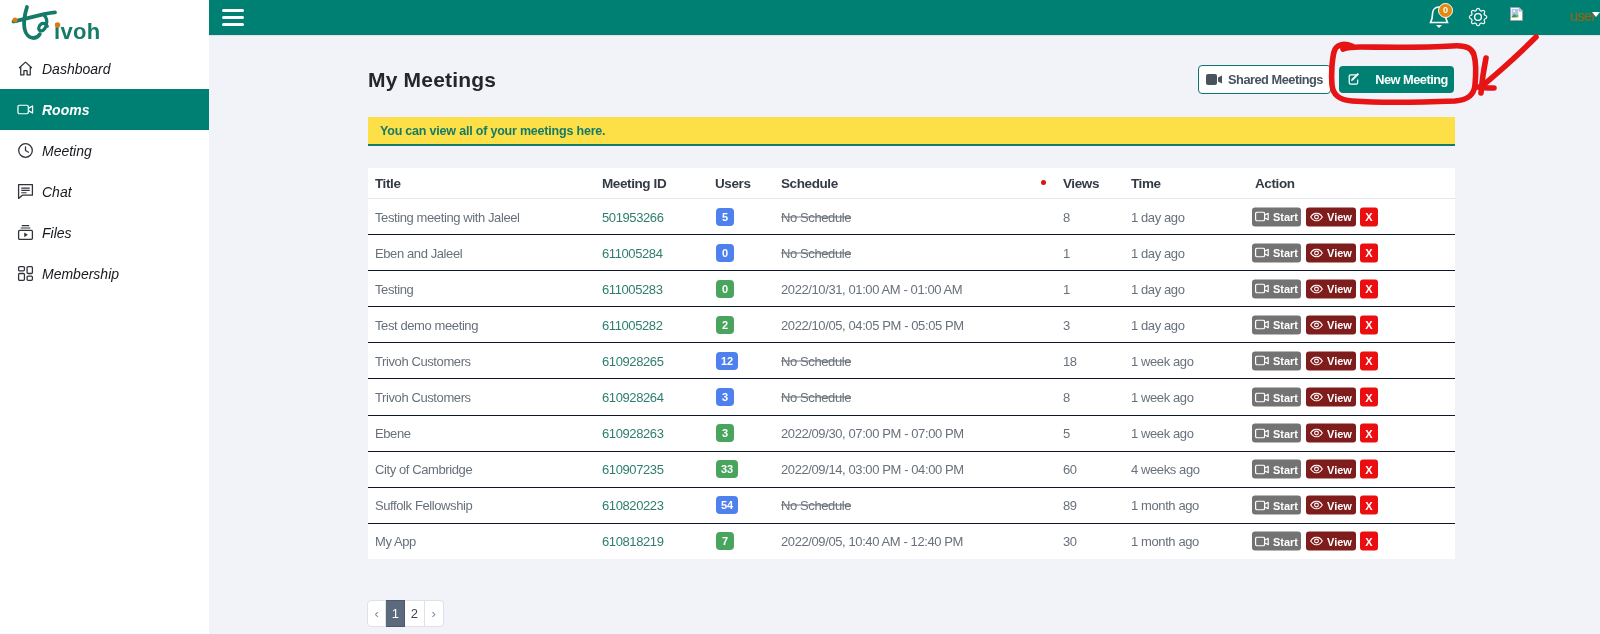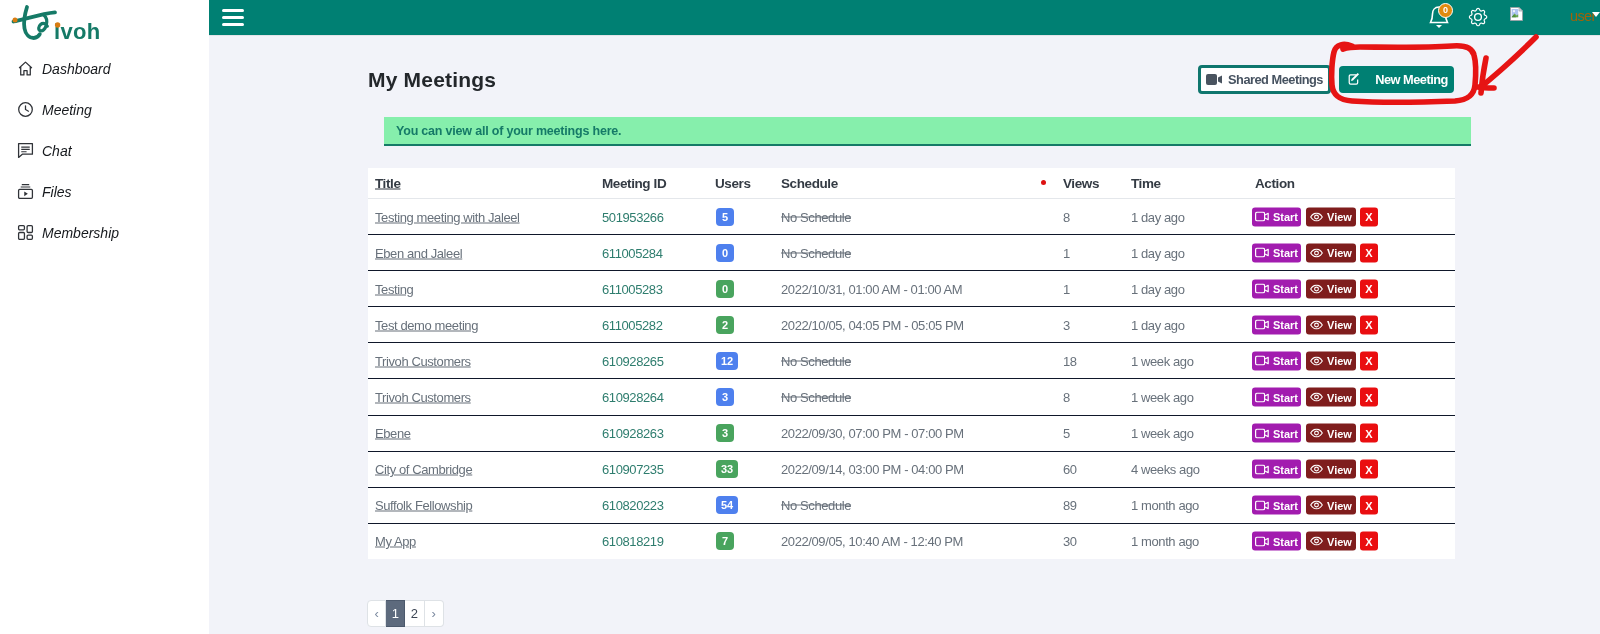--- a/index.html
+++ b/index.html
@@ -21,45 +21,45 @@
 .logo { position:absolute; left:0; top:0; }
 
 .nav { position:absolute; left:0; top:48px; width:100%;font-style:italic; }
 .nav-item { position:relative; height:41px; display:flex; align-items:center; color:#16191d; font-size:14px; }
 .nav-item .ic { position:absolute; left:17px; width:17px; height:17px; display:flex; align-items:center; }
 .nav-item .tx { position:absolute; left:42px; }
 .nav-item.active { background:#008073; color:#fff; font-weight:bold; }
 
 .h1 { position:absolute; left:368px; top:68px; font-size:21px; font-weight:bold; color:#23272b; letter-spacing:0.2px; }
 
-.btn-shared { position:absolute; left:1198px; top:65px; width:133px; height:29px; background:#fff; border:3px solid #0f766e; border-radius:4px; color:#465260; font-size:12.8px; font-weight:bold; letter-spacing:-0.5px; display:flex; align-items:center; justify-content:center; gap:5px; white-space:nowrap; }
+.btn-shared { position:absolute; left:1198px; top:65px; width:133px; height:29px; background:#fff; border:1px solid #0f766e; border-radius:4px; color:#465260; font-size:12.8px; font-weight:bold; letter-spacing:-0.5px; display:flex; align-items:center; justify-content:center; gap:5px; white-space:nowrap; }
 .btn-new { position:absolute; left:1339px; top:66px; width:115px; height:27px; background:#008073; border-radius:4px; color:#fff; font-size:12.8px; font-weight:bold; letter-spacing:-0.5px; display:flex; align-items:center; justify-content:center; gap:15px; white-space:nowrap; }
 
-.infobar { position:absolute; left:384px; top:117px; width:1087px; height:29px; background:#86efac; border-bottom:2px solid #157a67; }
+.infobar { position:absolute; left:368px; top:117px; width:1087px; height:29px; background:#fde047; border-bottom:2px solid #157a67; }
 .infobar span { position:absolute; left:12px; top:7px; color:#157a67; font-size:12.5px; font-weight:bold; letter-spacing:-0.2px; }
 
 .table { position:absolute; left:368px; top:168px; width:1087px; height:391px; background:#fff; font-size:13px; letter-spacing:-0.4px; color:#68717b; }
 .thead { position:relative; height:30px; font-weight:bold; color:#343b44; font-size:13.5px; }
 .row { position:relative; height:36.1px; border-top:1px solid #0f172a; }
 .thead + .row { border-top:1px solid #e4e7eb; }
-.c-title { position:absolute; left:7px; top:50%; transform:translateY(-50%);text-decoration:underline; }
+.c-title { position:absolute; left:7px; top:50%; transform:translateY(-50%); }
 .c-id { position:absolute; left:234px; top:50%; transform:translateY(-50%); color:#2e7d6e; }
 .c-users { position:absolute; left:348px; top:50%; transform:translateY(-50%); }
 .c-sched { position:absolute; left:413px; top:50%; transform:translateY(-50%); }
 .c-views { position:absolute; left:695px; top:50%; transform:translateY(-50%); }
 .c-time { position:absolute; left:763px; top:50%; transform:translateY(-50%); }
 .c-action { position:absolute; left:884px; top:50%; transform:translateY(-50%); display:flex; }
 .strike { text-decoration:line-through; }
 .badge { display:inline-block; min-width:18px; padding:3px 5px; border-radius:4px; color:#fff; font-size:11px; font-weight:bold; text-align:center; letter-spacing:0; }
 .b-blue { background:#4e80ee; }
 .b-green { background:#49a45e; }
 .hdot { position:absolute; left:673px; top:12px; width:5px; height:5px; border-radius:50%; background:#dd1111; }
 
 .ab { height:19px; border-radius:3px; color:#fff; font-size:11px; font-weight:bold; display:flex; align-items:center; justify-content:center; letter-spacing:0; }
-.ab-start { width:49px; background:#a21caf; gap:4px; }
+.ab-start { width:49px; background:#737373; gap:4px; }
 .ab-view { width:50px; background:#7f1d1d; gap:4px; margin-left:5px; }
 .ab-x { width:18px; background:#ea0e10; margin-left:4px; }
 
 .pag { position:absolute; left:367px; top:600px; display:flex; height:27px; font-size:13px; }
 .pag a { display:block; width:19.2px; height:27px; background:#fff; border:1px solid #dee2e6; border-left:none; text-align:center; line-height:25px; color:#7c8aa0; }
 .pag a:first-child { border-left:1px solid #dee2e6; border-radius:4px 0 0 4px; }
 .pag a:last-child { border-radius:0 4px 4px 0; }
 .pag a.on { background:#5d6a7d; border-color:#4c596c; color:#fff; }
 .pag a.n2 { color:#3c4654; }
 
@@ -111,20 +111,29 @@
   </svg>
   <div class="nav">
     <div class="nav-item">
         <span class="ic">
       <svg width="17" height="17" viewBox="0 0 16 16">
             <path d="M2 7.5 L8 2 L14 7.5 M3.5 6.5 L3.5 14 L6.5 14 L6.5 10 L9.5 10 L9.5 14 L12.5 14 L12.5 6.5" fill="none" stroke="#303338" stroke-width="1.2" stroke-linejoin="round"></path>
           </svg>
     </span>
         <span class="tx">Dashboard</span>
       </div>
+    <div class="nav-item active">
+        <span class="ic">
+      <svg width="18" height="17" viewBox="0 0 18 16">
+            <rect x="1" y="3.5" width="11" height="9" rx="1.5" fill="none" stroke="#fff" stroke-width="1.3"></rect>
+            <path d="M12 6.8 L16.5 4.2 L16.5 11.8 L12 9.2" fill="none" stroke="#fff" stroke-width="1.3" stroke-linejoin="round"></path>
+          </svg>
+    </span>
+        <span class="tx">Rooms</span>
+      </div>
     <div class="nav-item">
         <span class="ic">
       <svg width="17" height="17" viewBox="0 0 16 16">
             <circle cx="8" cy="8" r="6.4" fill="none" stroke="#303338" stroke-width="1.2"></circle>
             <path d="M8 4.5 L8 8 L10.8 9.6" fill="none" stroke="#303338" stroke-width="1.2" stroke-linecap="round"></path>
           </svg>
     </span>
         <span class="tx">Meeting</span>
       </div>
     <div class="nav-item">

